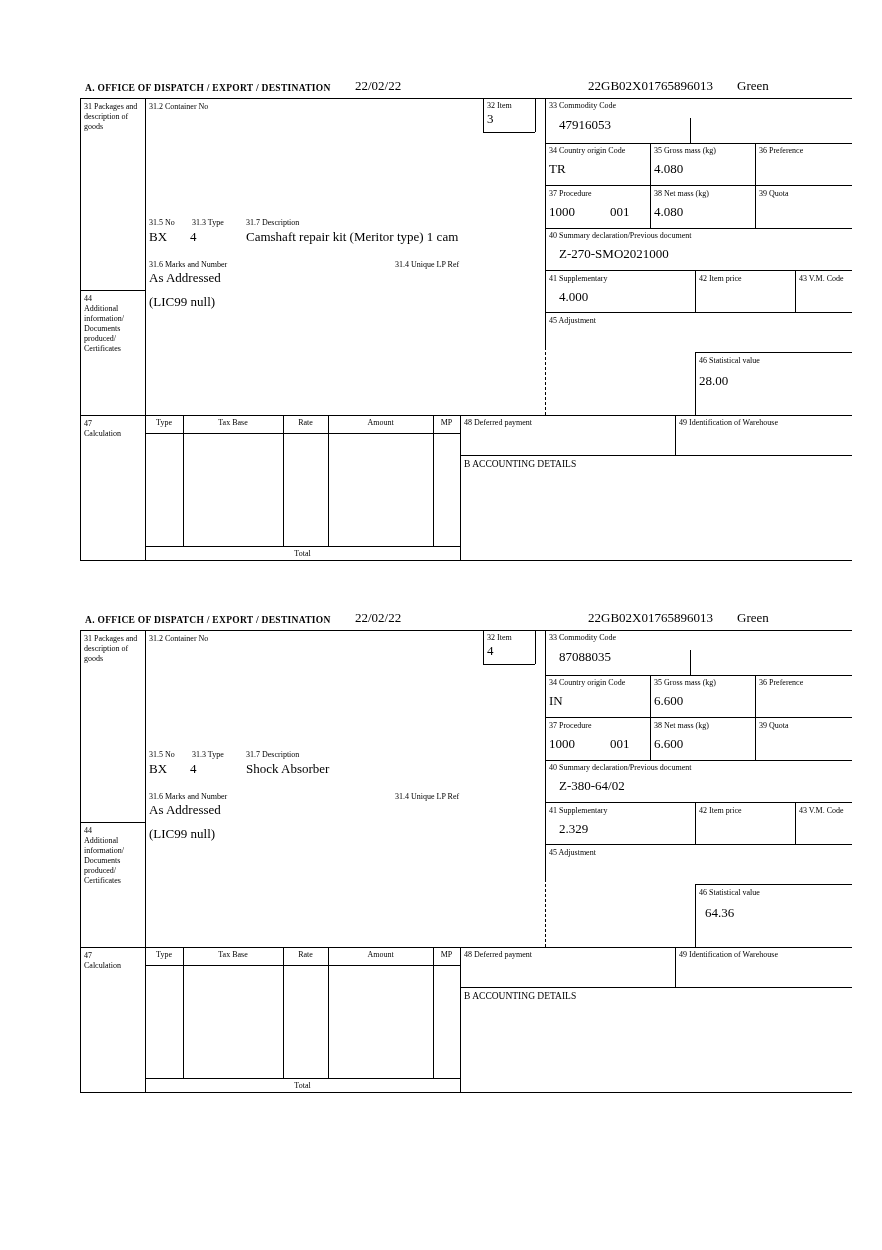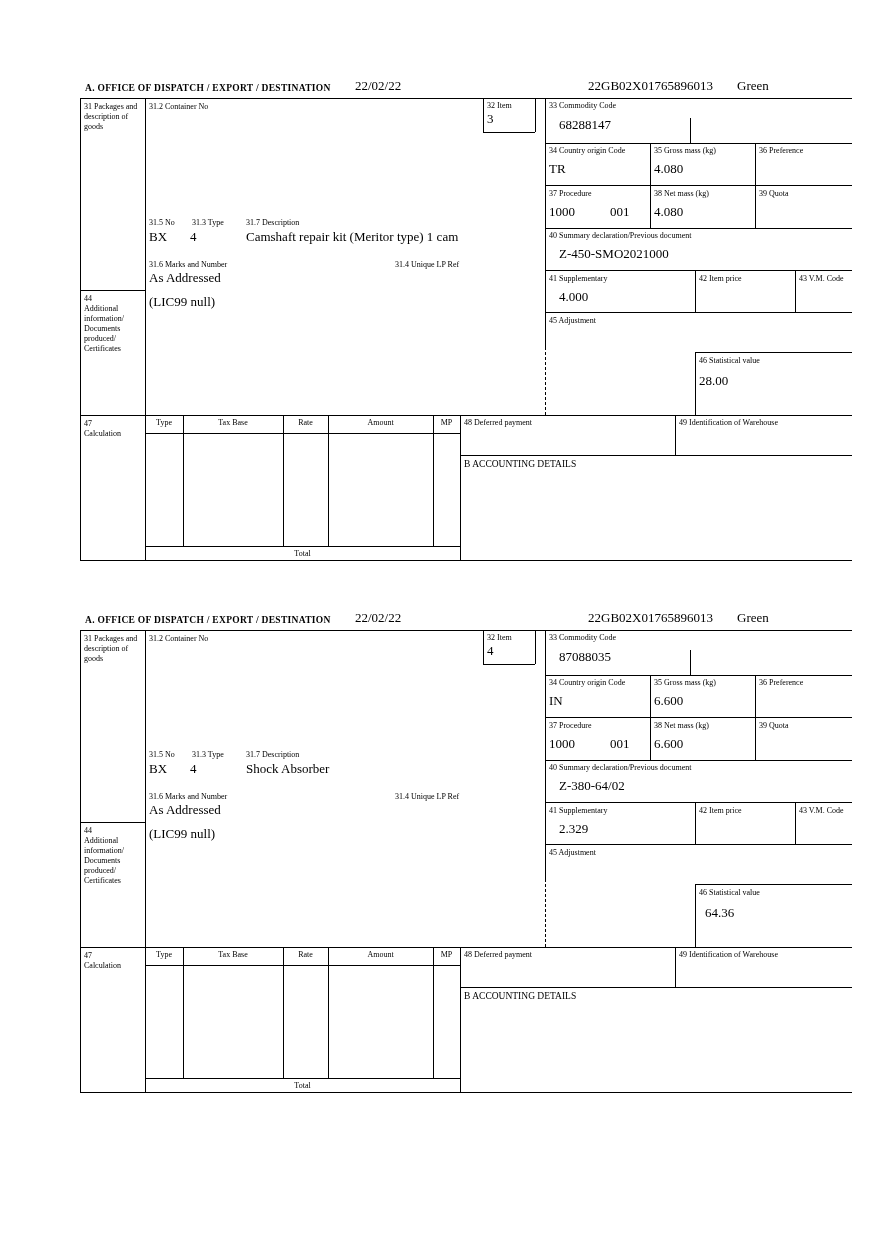--- a/index.html
+++ b/index.html
@@ -86,34 +86,34 @@
     <div class="t" style="left:246px;top:140px">31.7 Description</div>
     <div class="t v" style="left:149px;top:152px">BX</div>
     <div class="t v" style="left:190px;top:152px">4</div>
     <div class="t v" style="left:246px;top:152px">Camshaft repair kit (Meritor type) 1 cam</div>
     <div class="t" style="left:149px;top:182px">31.6 Marks and Number</div>
     <div class="t" style="left:395px;top:182px">31.4 Unique LP Ref</div>
     <div class="t v" style="left:149px;top:193px">As Addressed</div>
     <div class="t v" style="left:149px;top:217px">(LIC99 null)</div>
 
     <div class="t" style="left:549px;top:23px">33 Commodity Code</div>
-    <div class="t v" style="left:559px;top:40px">68288147</div>
+    <div class="t v" style="left:559px;top:40px">47916053</div>
     <div class="t" style="left:549px;top:68px">34 Country origin Code</div>
     <div class="t v" style="left:549px;top:84px">TR</div>
     <div class="t" style="left:654px;top:68px">35 Gross mass (kg)</div>
     <div class="t v" style="left:654px;top:84px">4.080</div>
     <div class="t" style="left:759px;top:68px">36 Preference</div>
     <div class="t" style="left:549px;top:111px">37 Procedure</div>
     <div class="t v" style="left:549px;top:127px">1000</div>
     <div class="t v" style="left:610px;top:127px">001</div>
     <div class="t" style="left:654px;top:111px">38 Net mass (kg)</div>
     <div class="t v" style="left:654px;top:127px">4.080</div>
     <div class="t" style="left:759px;top:111px">39 Quota</div>
     <div class="t" style="left:549px;top:153px">40 Summary declaration/Previous document</div>
-    <div class="t v" style="left:559px;top:169px">Z-450-SMO2021000</div>
+    <div class="t v" style="left:559px;top:169px">Z-270-SMO2021000</div>
     <div class="t" style="left:549px;top:196px">41 Supplementary</div>
     <div class="t v" style="left:559px;top:212px">4.000</div>
     <div class="t" style="left:699px;top:196px">42 Item price</div>
     <div class="t" style="left:799px;top:196px">43 V.M. Code</div>
     <div class="t" style="left:549px;top:238px">45 Adjustment</div>
     <div class="t" style="left:699px;top:278px">46 Statistical value</div>
     <div class="t v" style="left:699px;top:296px">28.00</div>
 
     <div class="t c" style="left:145px;top:340px;width:38px">Type</div>
     <div class="t c" style="left:183px;top:340px;width:100px">Tax Base</div>

